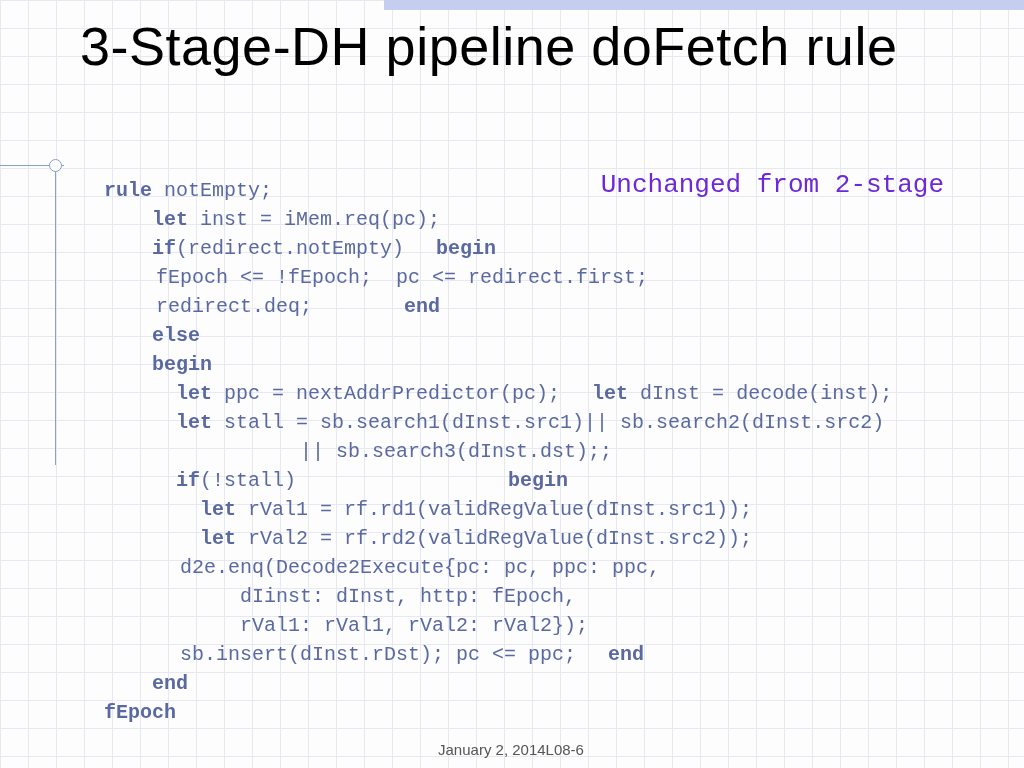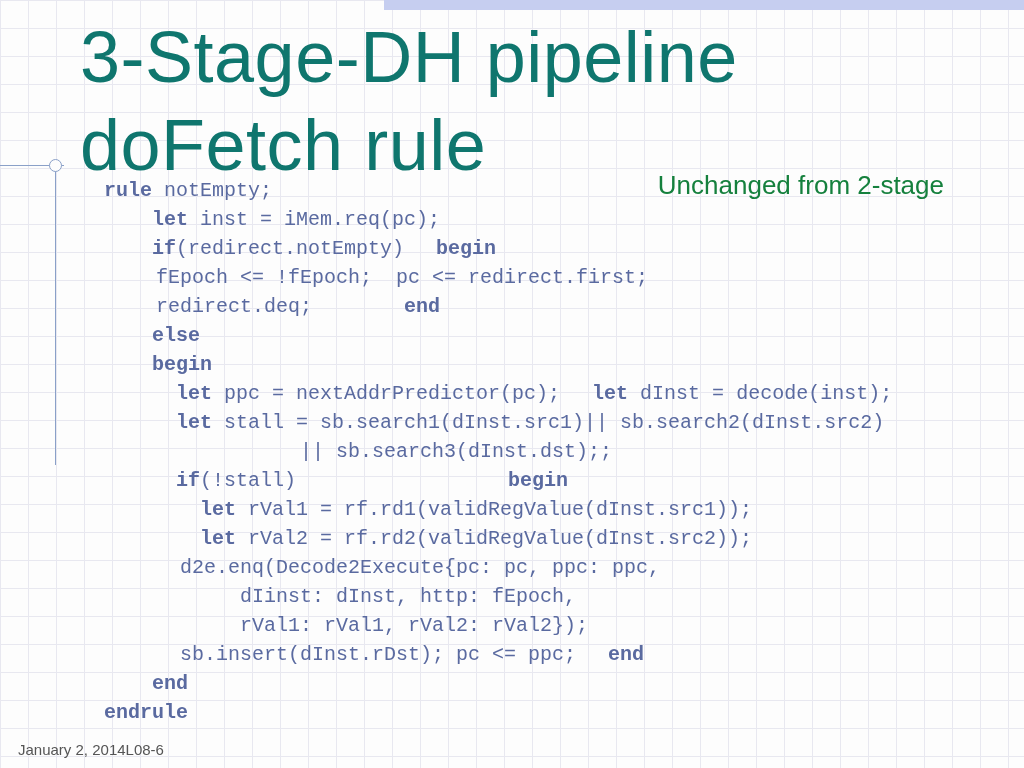--- a/index.html
+++ b/index.html
@@ -28,53 +28,53 @@
   .rule-mark .h { position:absolute; top:7px; left:-48px; width:64px; height:1px; background:#8aa0c8; }
   .rule-mark .v { position:absolute; left:7px; top:7px; width:1px; height:300px; background:#8aa0c8; }
   .rule-mark .circ {
     position:absolute; width:13px; height:13px; border:1px solid #8aa0c8;
     border-radius:50%; background:#fdfdfd; left:1px; top:1px;
   }
   .title {
     position: absolute;
     left: 80px; top: 14px;
     width: 880px;
-    font-size: 72px;
+    font-size: 54px;
     line-height: 1.22;
-    color: #0f766e;
+    color: #000000;
     font-weight: 400;
     letter-spacing: 0.5px;
   }
   .subtitle {
     position: absolute;
     right: 80px;
     top: 170px;
-    font-family: Liberation Sans, sans-serif;
+    font-family: Liberation Mono, monospace;
     font-size: 26px;
-    color: #15803d;
+    color: #6d28d9;
   }
   .code {
     position: absolute;
     left: 84px; top: 176px;
     width: 920px;
     font-family: "Courier New", monospace;
     font-size: 20px;
     line-height: 29px;
     color: #5a6aa0;
     white-space: pre;
   }
   .code .kw { font-weight: bold; padding-left: 20px; }
   .footer {
     position: absolute;
     left: 0; bottom: 10px;
     width: 1024px;
     font-size: 15px;
     color: #555;
     display: flex;
-    justify-content: flex-start;
+    justify-content: center;
     padding: 0 20px 0 18px;
   }
 </style>
 </head>
 <body>
 
 <div class="top-accent"></div>
 
 <div class="rule-mark">
   <div class="h"></div>
@@ -97,18 +97,18 @@
 <span class="kw">      let</span><span> stall = sb.search1(dInst.src1)|| sb.search2(dInst.src2)</span>
 <span>                  || sb.search3(dInst.dst);;</span>
 <span class="kw">      if</span><span>(!stall)                </span><span class="kw">begin</span>
 <span class="kw">        let</span><span> rVal1 = rf.rd1(validRegValue(dInst.src1));</span>
 <span class="kw">        let</span><span> rVal2 = rf.rd2(validRegValue(dInst.src2));</span>
 <span>        d2e.enq(Decode2Execute{pc: pc, ppc: ppc,</span>
 <span>             dIinst: dInst, http: fEpoch,</span>
 <span>             rVal1: rVal1, rVal2: rVal2});</span>
 <span>        sb.insert(dInst.rDst); pc &lt;= ppc; </span><span class="kw">end</span>
 <span class="kw">    end</span>
-<span class="kw">endrule</span></div>
+<span class="kw">fEpoch</span></div>
 
 <div class="footer">
   <span>January 2, 2014</span>
   <span>L08-6</span>
 </div>
 
 </body></html>

